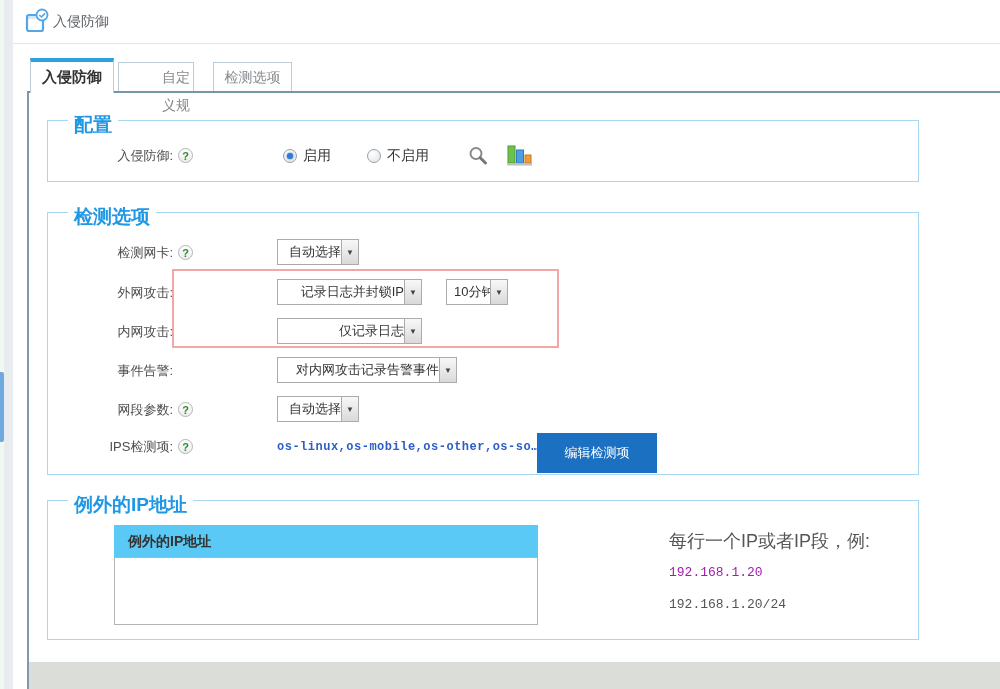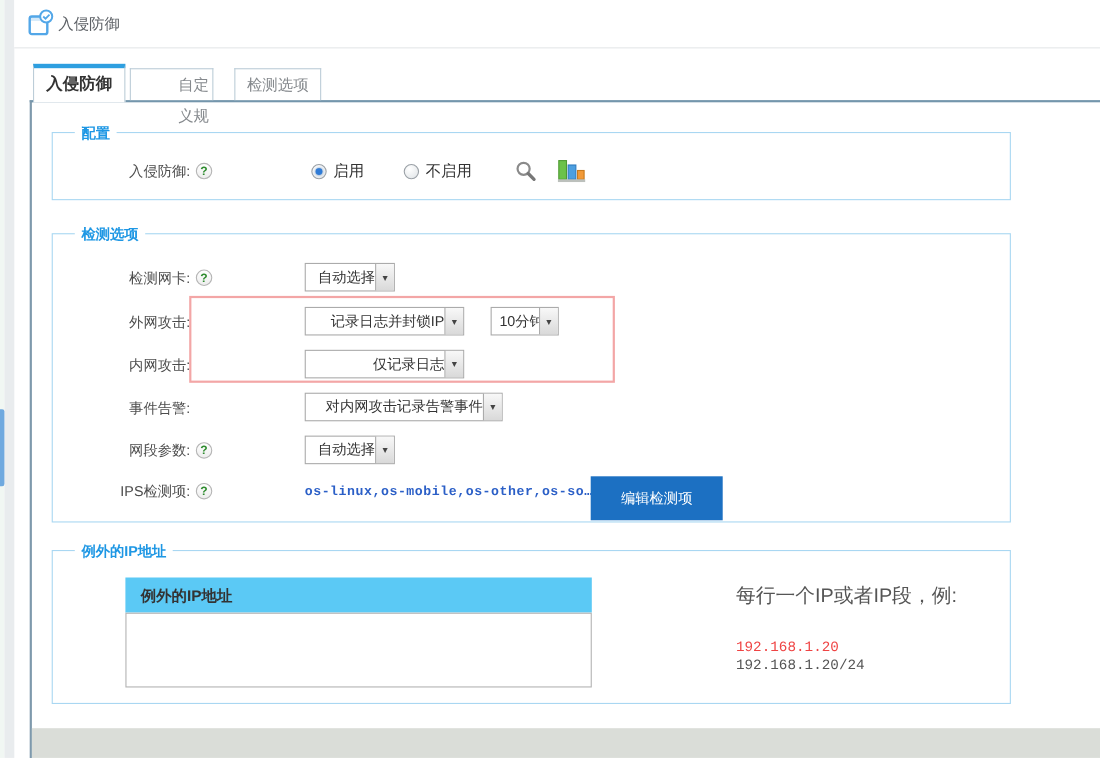--- a/index.html
+++ b/index.html
@@ -29,21 +29,21 @@
                 border-right:1px solid #BCCDD8; border-top:4px solid #2E9FE0; z-index:5;
                 font-weight:bold; font-size:15px; color:#333; line-height:30px; }
   .tab-idle { top:62px; height:29px; border:1px solid #BCCDD8; border-bottom:none;
               font-size:14px; color:#85898d; line-height:28px; }
   .tab-2 { left:118px; width:76px;padding-left:40px; }
   .tab-3 { left:213px; width:79px; }
 
   
   .fset { position:absolute; left:47px; width:872px; border:1px solid #A9D7F2; background:#fff; }
   .fset-legend { position:absolute; top:-9px; left:20px; background:#fff; padding:0 6px;
-                 color:#1E97E4; font-weight:bold; font-size:13px; }
+                 color:#1E97E4; font-weight:bold; font-size:19px; }
   .fs-config { top:120px; height:62px; }
   .fs-detect { top:212px; height:263px; }
   .fs-except { top:500px; height:140px; }
 
   .form-label { position:absolute; width:128px; text-align:right; font-size:13px; color:#4d4d4d; line-height:28px; }
   .help-icon { position:absolute; width:15px; height:15px; border:1px solid #B5B5B5; border-radius:50%;
                background:linear-gradient(#ffffff,#ededed); color:#2E8B2E; font-weight:bold; font-size:11px;
                text-align:center; line-height:14px; cursor:pointer; }
 
   
@@ -69,21 +69,21 @@
                font-weight:bold; font-size:12px; color:#2B5FC7; letter-spacing:0.5px; }
   .ips-button { position:absolute; left:489px; top:220px; width:120px; height:40px; background:#1C70C2;
                 color:#fff; font-size:13px; text-align:center; line-height:28px; cursor:pointer; border:none; }
 
   
   .ip-table-header { position:absolute; left:66px; top:24px; width:424px; height:32px; background:#5BC9F5;
                      color:#333; font-weight:bold; font-size:14px; line-height:32px; padding-left:14px; }
   .ip-textarea { position:absolute; left:66px; top:56px; width:424px; height:68px; border:1px solid #B3B3B3;
                  resize:none; font-size:13px; font-family:"Liberation Sans",sans-serif; padding:4px; }
   .hint-title { position:absolute; left:621px; top:28px; font-size:18px; color:#555; }
-  .hint-ip1 { position:absolute; left:621px; top:80px; font-size:13px; color:#ef4444;
+  .hint-ip1 { position:absolute; left:621px; top:64px; font-size:13px; color:#a21caf;
               font-family:"Liberation Mono","DejaVu Sans Mono",monospace; }
   .hint-ip2 { position:absolute; left:621px; top:96px; font-size:13px; color:#555;
               font-family:"Liberation Mono","DejaVu Sans Mono",monospace; }
 
   .tool-icon { position:absolute; cursor:pointer; }
 </style>
 </head>
 <body>
 
 <div class="stage">

